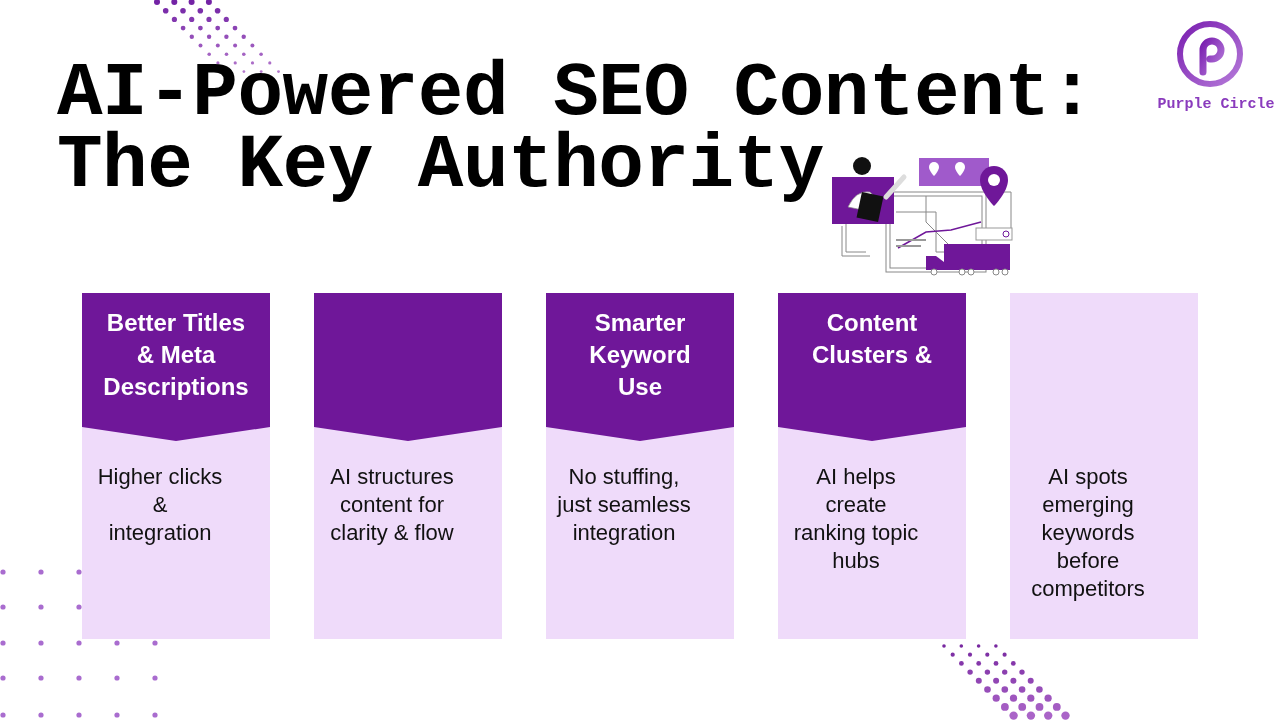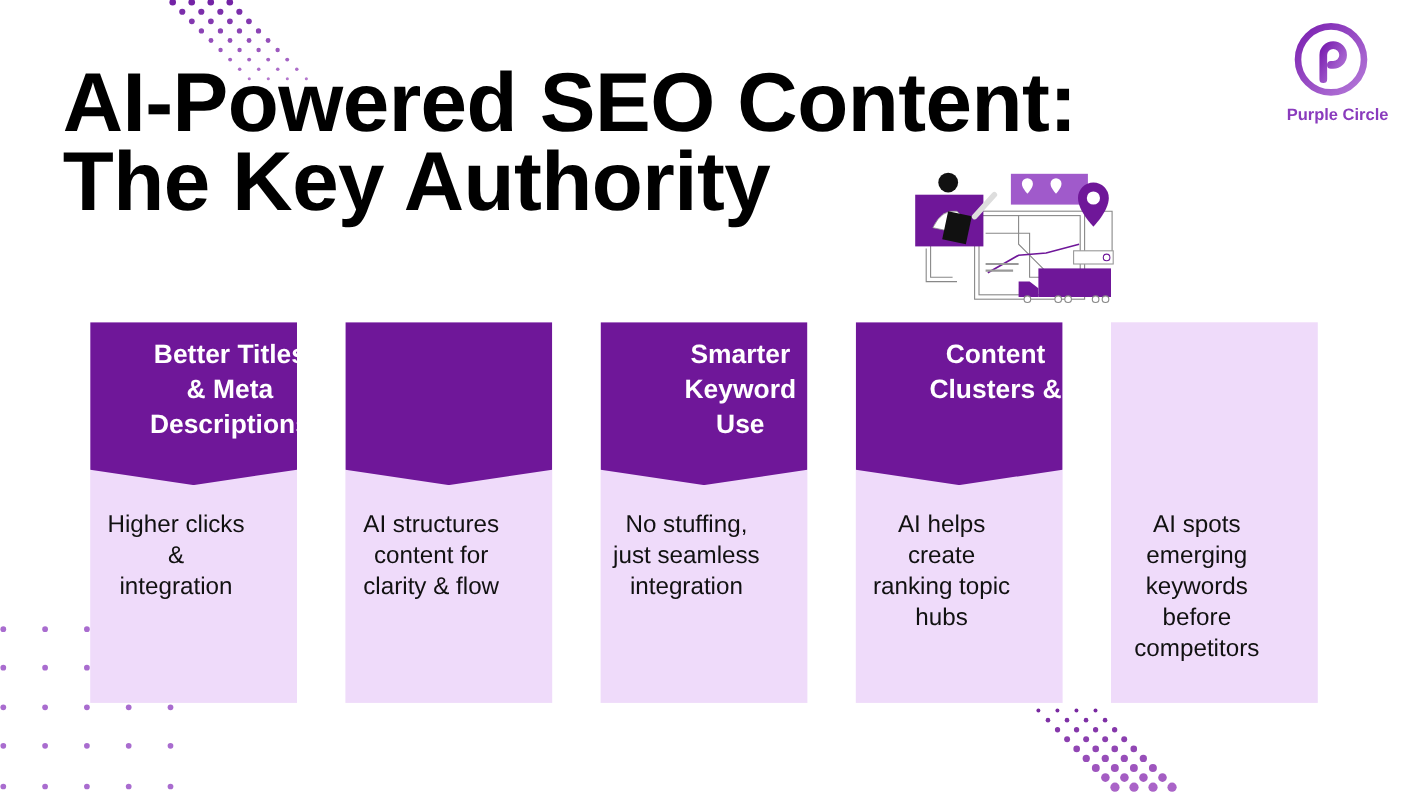--- a/index.html
+++ b/index.html
@@ -1,27 +1,27 @@
 <!DOCTYPE html>
 <html><head>
 <meta charset="utf-8">
 <style>
   html, body { margin:0; padding:0; }
   body { width:1280px; height:720px; position:relative; overflow:hidden; background:#ffffff; font-family:"Liberation Sans", sans-serif; }
   .dots { position:absolute; left:0; top:0; width:1280px; height:720px; }
-  .title { position:absolute; left:57px; top:58px; margin:0; font-family:Liberation Sans, sans-serif; font-weight:700; font-size:76px; line-height:72px; color:#000; letter-spacing:-0.5px; }
+  .title { position:absolute; left:57px; top:58px; margin:0; font-family:Liberation Mono, monospace; font-weight:700; font-size:76px; line-height:72px; color:#000; letter-spacing:-0.5px; }
   .title span { display:block; }
   .logo { position:absolute; left:1150px; top:18px; width:130px; height:100px; }
   .logo-mark { position:absolute; left:24px; top:2px; }
-  .logo-text { position:absolute; left:2px; top:78px; width:128px; text-align:center; font-weight:700; font-size:15px; color:#8a3bbd; white-space:nowrap; }
+  .logo-text { position:absolute; left:2px; top:78px; width:128px; text-align:center; font-weight:700; font-size:15px; color:#8a3bbd; white-space:nowrap;font-family:Liberation Mono, monospace; }
   .illus { position:absolute; left:826px; top:152px; }
   .card { position:absolute; top:293px; width:188px; height:346px; background:#efdbfa; }
   .card-head { position:absolute; left:0; top:0; width:188px; height:148px; }
   .card-head svg { position:absolute; left:0; top:0; }
-  .card-title { position:absolute; left:0; top:14px; width:188px; text-align:center; color:#fff; font-weight:700; font-size:24px; line-height:32px;padding-left:33px; }
+  .card-title { position:absolute; left:0; top:14px; width:188px; text-align:center; color:#fff; font-weight:700; font-size:24px; line-height:32px; }
   .card-title span { display:block; }
   .card-body { position:absolute; left:0; top:170px; width:156px; text-align:center; color:#111; font-size:22px; line-height:28px; }
   .card-body span { display:block; }
 </style>
 </head>
 <body>
 
 <svg class="dots" width="1280" height="720" viewBox="0 0 1280 720">
   <g id="dots-top">
       <circle cx="157" cy="2" r="3" fill="rgb(115,35,165)"></circle>

